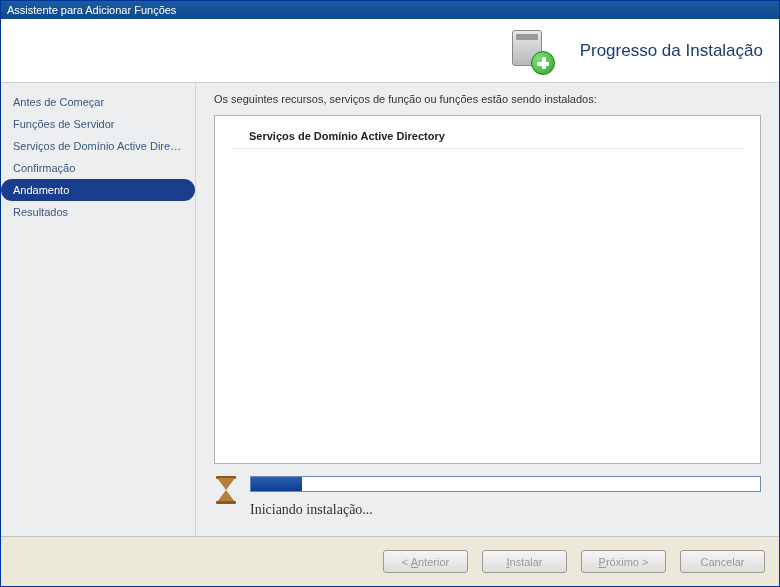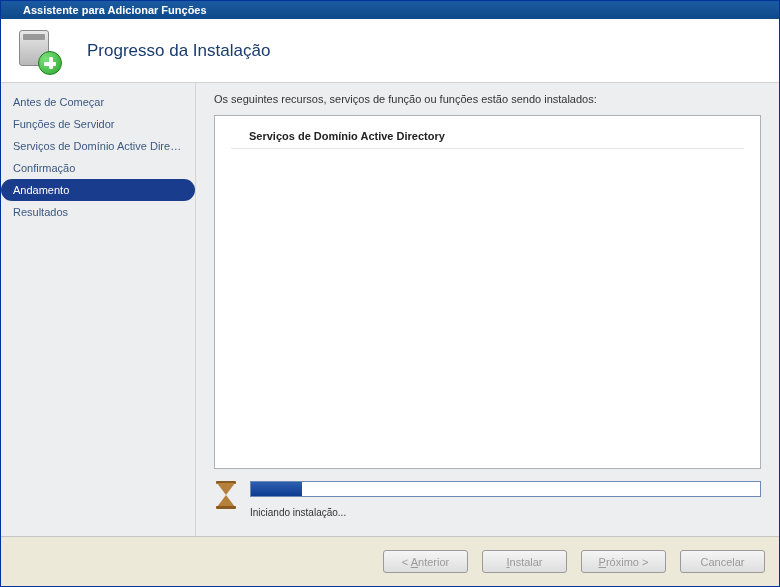--- a/index.html
+++ b/index.html
@@ -12,33 +12,34 @@
       border: 1px solid #003399;
       display: flex;
       flex-direction: column;
       overflow: hidden;
     }
     .titlebar {
       background: linear-gradient(to bottom, #1a5aa0, #0f4a8a);
       color: white;
       height: 18px;
       line-height: 18px;
-      padding: 0 22px;
-      font-weight: bold;
+      padding: 0 6px;
+      font-weight: normal;
       font-size: 11px;
       overflow: hidden;
     }
     .header {
       background: white;
       border-bottom: 1px solid #d0d0d0;
       height: 64px;
       display: flex;
       align-items: center;
       padding: 5px 16px;
       gap: 28px;
+      justify-content: flex-end;
     }
     .header-icon {
       width: 42px;
       height: 42px;
       position: relative;
       flex-shrink: 0;
     }
     .server-box {
       width: 30px;
       height: 36px;
@@ -162,21 +163,22 @@
       overflow: hidden;
     }
     .progress-fill {
       position: absolute;
       left: 0; top: 0; bottom: 0;
       background: linear-gradient(to bottom, #2e5faf, #0a3c90);
     }
     .status-text {
       margin-top: 10px;
       color: #333;
-      font-size: 10px;
+      font-size: 14px;
+      font-family: Liberation Serif, serif;
     }
     .footer {
       height: 50px;
       border-top: 1px solid #c5c5c5;
       background: #ece9d8;
       display: flex;
       justify-content: flex-end;
       align-items: center;
       padding: 0 14px;
       gap: 14px;

